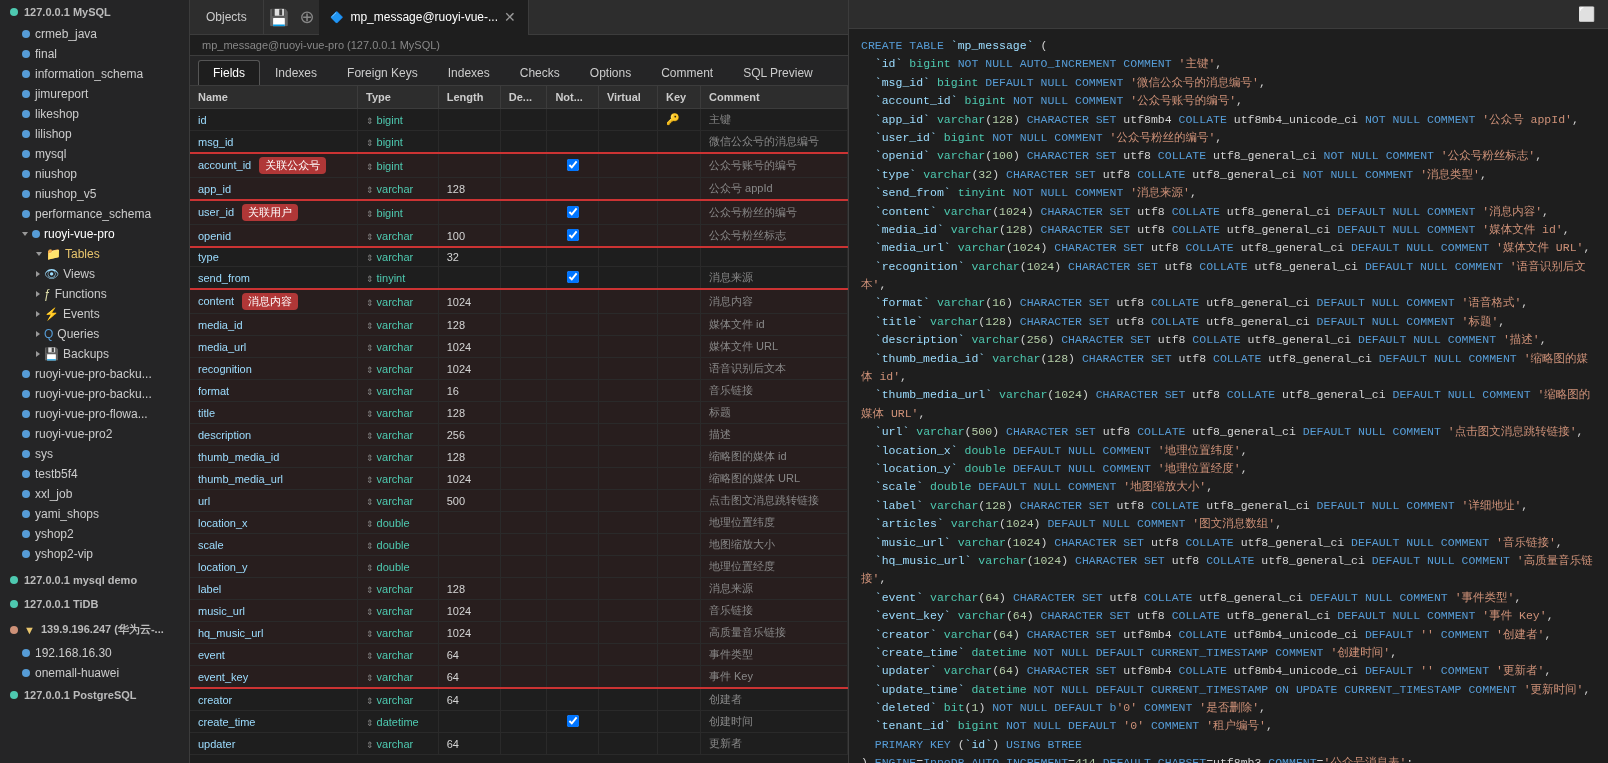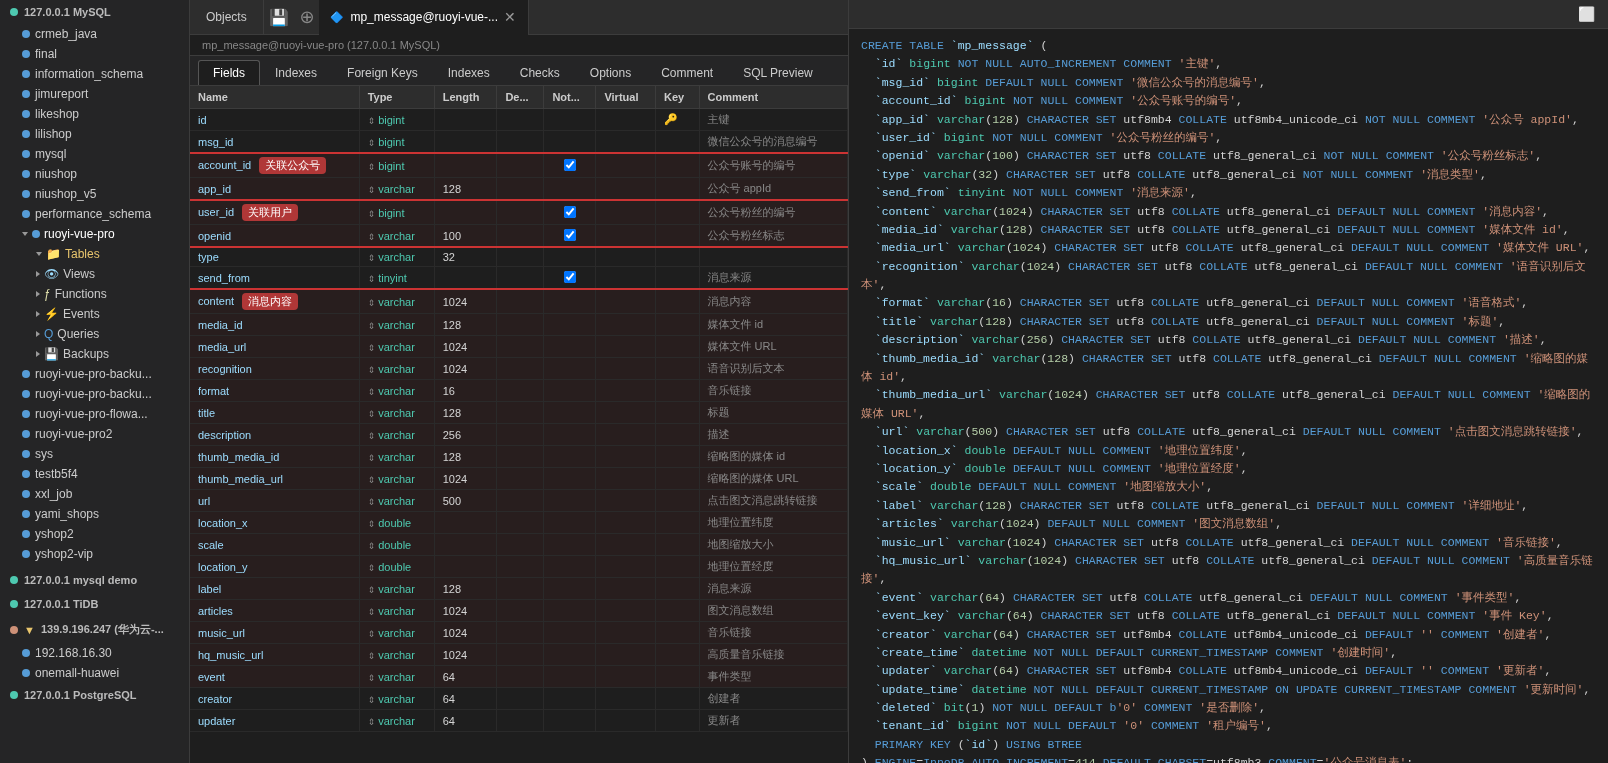--- a/index.html
+++ b/index.html
@@ -472,68 +472,78 @@
             <td style="font-weight: 500; color: rgb(156, 220, 254);">label</td>
             <td style="color: rgb(78, 201, 176);"><span style="color: rgb(136, 136, 136); font-size: 9px; margin-right: 3px;">⇕</span>varchar</td>
             <td>128</td>
             <td></td>
             <td class="checkbox-cell"></td>
             <td class="checkbox-cell"></td>
             <td style="color: rgb(232, 197, 109);"></td>
             <td style="color: rgb(136, 136, 136);">消息来源</td>
           </tr>
           <tr style="background: rgba(180, 40, 40, 0.07);">
-            <td style="font-weight: 500; color: rgb(156, 220, 254);">articles</td>
+            <td style="font-weight: 500; color: rgb(156, 220, 254);">music_url</td>
             <td style="color: rgb(78, 201, 176);"><span style="color: rgb(136, 136, 136); font-size: 9px; margin-right: 3px;">⇕</span>varchar</td>
             <td>1024</td>
             <td></td>
             <td class="checkbox-cell"></td>
             <td class="checkbox-cell"></td>
             <td style="color: rgb(232, 197, 109);"></td>
-            <td style="color: rgb(136, 136, 136);">图文消息数组</td>
-          </tr>
-          <tr style="background: rgba(180, 40, 40, 0.07);">
-            <td style="font-weight: 500; color: rgb(156, 220, 254);">music_url</td>
+            <td style="color: rgb(136, 136, 136);">音乐链接</td>
+          </tr>
+          <tr style="background: rgba(180, 40, 40, 0.07);">
+            <td style="font-weight: 500; color: rgb(156, 220, 254);">hq_music_url</td>
             <td style="color: rgb(78, 201, 176);"><span style="color: rgb(136, 136, 136); font-size: 9px; margin-right: 3px;">⇕</span>varchar</td>
             <td>1024</td>
             <td></td>
             <td class="checkbox-cell"></td>
             <td class="checkbox-cell"></td>
             <td style="color: rgb(232, 197, 109);"></td>
-            <td style="color: rgb(136, 136, 136);">音乐链接</td>
-          </tr>
-          <tr style="background: rgba(180, 40, 40, 0.07);">
-            <td style="font-weight: 500; color: rgb(156, 220, 254);">hq_music_url</td>
-            <td style="color: rgb(78, 201, 176);"><span style="color: rgb(136, 136, 136); font-size: 9px; margin-right: 3px;">⇕</span>varchar</td>
-            <td>1024</td>
-            <td></td>
-            <td class="checkbox-cell"></td>
-            <td class="checkbox-cell"></td>
-            <td style="color: rgb(232, 197, 109);"></td>
             <td style="color: rgb(136, 136, 136);">高质量音乐链接</td>
           </tr>
           <tr style="background: rgba(180, 40, 40, 0.07);">
             <td style="font-weight: 500; color: rgb(156, 220, 254);">event</td>
             <td style="color: rgb(78, 201, 176);"><span style="color: rgb(136, 136, 136); font-size: 9px; margin-right: 3px;">⇕</span>varchar</td>
             <td>64</td>
             <td></td>
             <td class="checkbox-cell"></td>
             <td class="checkbox-cell"></td>
             <td style="color: rgb(232, 197, 109);"></td>
             <td style="color: rgb(136, 136, 136);">事件类型</td>
+          </tr>
+          <tr style="background: rgba(180, 40, 40, 0.07);">
+            <td style="font-weight: 500; color: rgb(156, 220, 254); border-bottom: 2px solid rgb(204, 51, 51);">event_key</td>
+            <td style="color: rgb(78, 201, 176); border-bottom: 2px solid rgb(204, 51, 51);"><span style="color: rgb(136, 136, 136); font-size: 9px; margin-right: 3px;">⇕</span>varchar</td>
+            <td style="border-bottom: 2px solid rgb(204, 51, 51);">64</td>
+            <td style="border-bottom: 2px solid rgb(204, 51, 51);"></td>
+            <td class="checkbox-cell" style="border-bottom: 2px solid rgb(204, 51, 51);"></td>
+            <td class="checkbox-cell" style="border-bottom: 2px solid rgb(204, 51, 51);"></td>
+            <td style="color: rgb(232, 197, 109); border-bottom: 2px solid rgb(204, 51, 51);"></td>
+            <td style="color: rgb(136, 136, 136); border-bottom: 2px solid rgb(204, 51, 51);">事件 Key</td>
           </tr>
           <tr>
             <td style="font-weight: 500; color: rgb(156, 220, 254);">creator</td>
             <td style="color: rgb(78, 201, 176);"><span style="color: rgb(136, 136, 136); font-size: 9px; margin-right: 3px;">⇕</span>varchar</td>
             <td>64</td>
             <td></td>
             <td class="checkbox-cell"></td>
             <td class="checkbox-cell"></td>
             <td style="color: rgb(232, 197, 109);"></td>
             <td style="color: rgb(136, 136, 136);">创建者</td>
+          </tr>
+          <tr>
+            <td style="font-weight: 500; color: rgb(156, 220, 254);">create_time</td>
+            <td style="color: rgb(78, 201, 176);"><span style="color: rgb(136, 136, 136); font-size: 9px; margin-right: 3px;">⇕</span>datetime</td>
+            <td></td>
+            <td></td>
+            <td class="checkbox-cell"><input type="checkbox" checked="" style=""></td>
+            <td class="checkbox-cell"></td>
+            <td style="color: rgb(232, 197, 109);"></td>
+            <td style="color: rgb(136, 136, 136);">创建时间</td>
           </tr>
           <tr>
             <td style="font-weight: 500; color: rgb(156, 220, 254);">updater</td>
             <td style="color: rgb(78, 201, 176);"><span style="color: rgb(136, 136, 136); font-size: 9px; margin-right: 3px;">⇕</span>varchar</td>
             <td>64</td>
             <td></td>
             <td class="checkbox-cell"></td>
             <td class="checkbox-cell"></td>
             <td style="color: rgb(232, 197, 109);"></td>
             <td style="color: rgb(136, 136, 136);">更新者</td>

